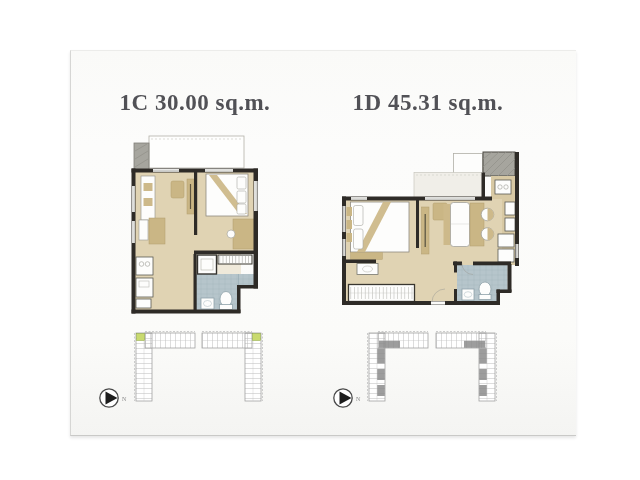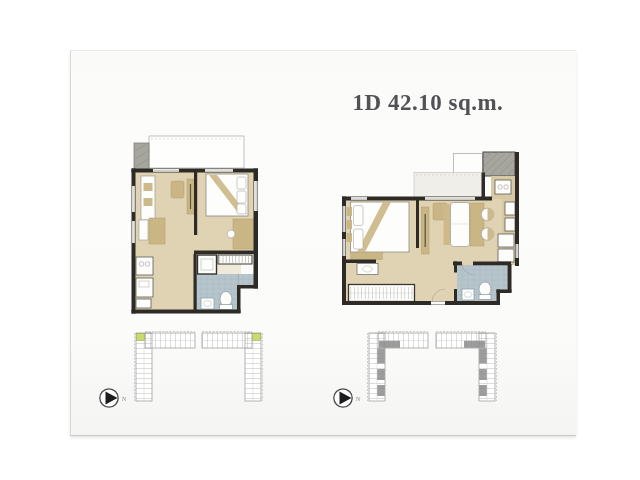--- a/index.html
+++ b/index.html
@@ -29,20 +29,21 @@
   .north-1d{left:260px;top:334px;}
   svg{display:block;}
 </style>
 </head>
 <body>
 
 <div class="canvas">
   <div class="page">
 
     <section class="unit-section">
+      <h2 class="unit-title title-1c">1C 30.00 sq.m.</h2>
 
       <svg class="plan plan-1c" width="137" height="185" viewBox="0 0 137 185">
         <defs>
           <clipPath id="bathC">
               <polygon points="70,143 128,143 128,155 114,155 114,179 70,179"></polygon>
             </clipPath>
         </defs>
 
         <g>
           <rect x="23" y="5" width="95" height="32" fill="#fefefd" stroke="#b3b1a9" stroke-width="0.8"></rect>
@@ -176,21 +177,21 @@
       </svg>
 
       <svg class="north north-1c" width="34" height="26" viewBox="0 0 34 26">
         <circle cx="12" cy="13" r="9.2" fill="#ffffff" stroke="#4a4a4a" stroke-width="1.3"></circle>
         <polygon points="8.5,6.5 20.5,13 8.5,19.5" fill="#1d1d1d"></polygon>
         <text x="25" y="15.5" font-size="6" fill="#8a8a8a" font-family="Liberation Serif, serif">N</text>
       </svg>
     </section>
 
     <section class="unit-section">
-      <h2 class="unit-title title-1d">1D 42.10 sq.m.</h2>
+      <h2 class="unit-title title-1d">1D 45.31 sq.m.</h2>
 
       <svg class="plan plan-1d" width="222" height="180" viewBox="0 0 222 180">
         <defs>
           <clipPath id="bathD">
               <polygon points="120,121 170.5,121 170.5,147 161,147 161,158 120,158"></polygon>
             </clipPath>
         </defs>
 
         <rect x="116.5" y="9.5" width="29" height="22" fill="#fdfdfc" stroke="#b0aea6" stroke-width="0.8"></rect>
         <g>

